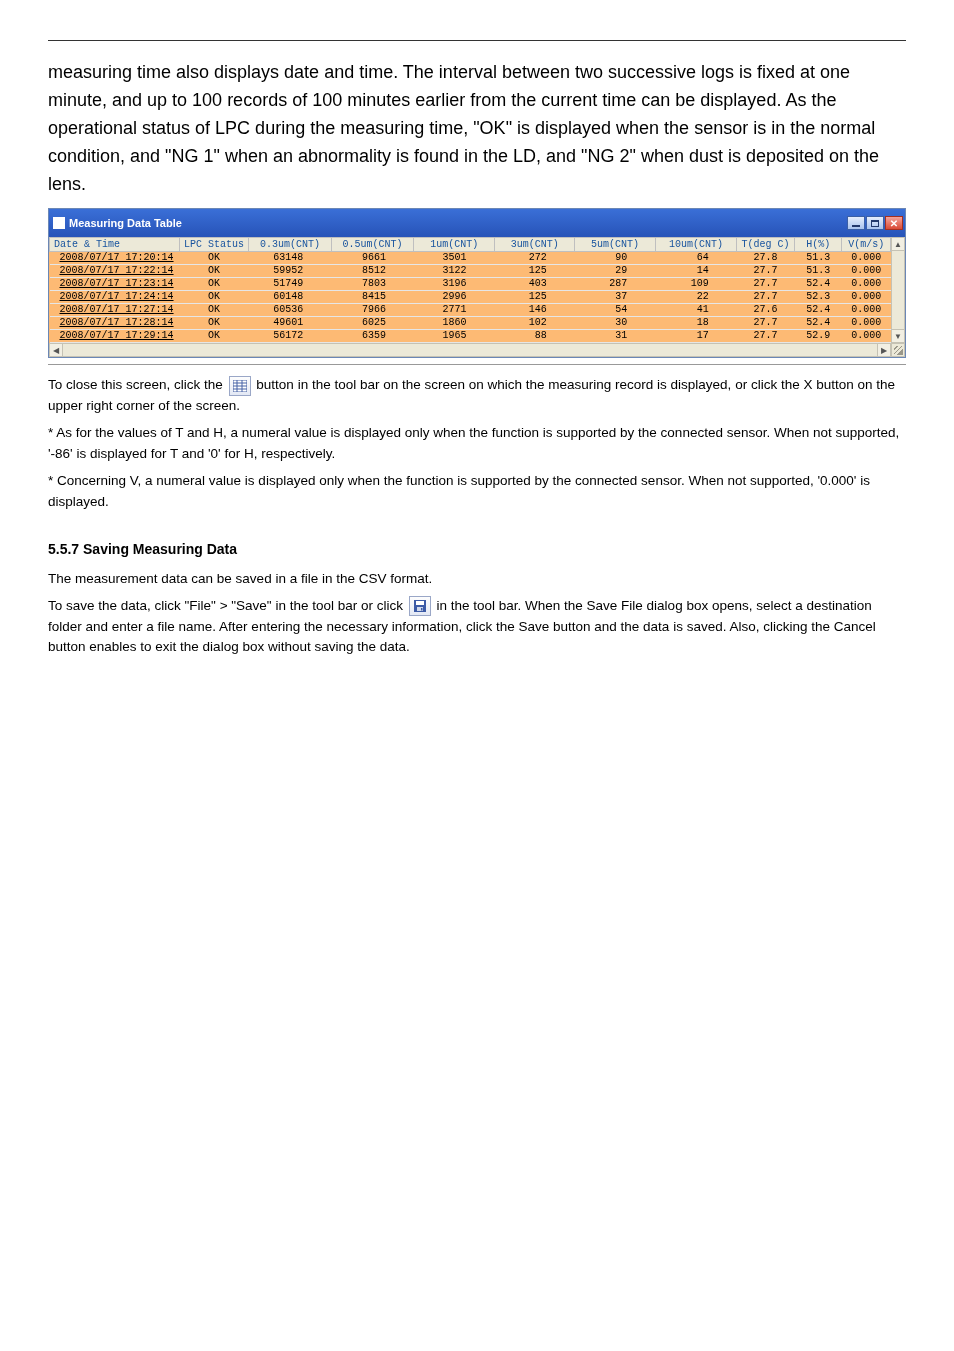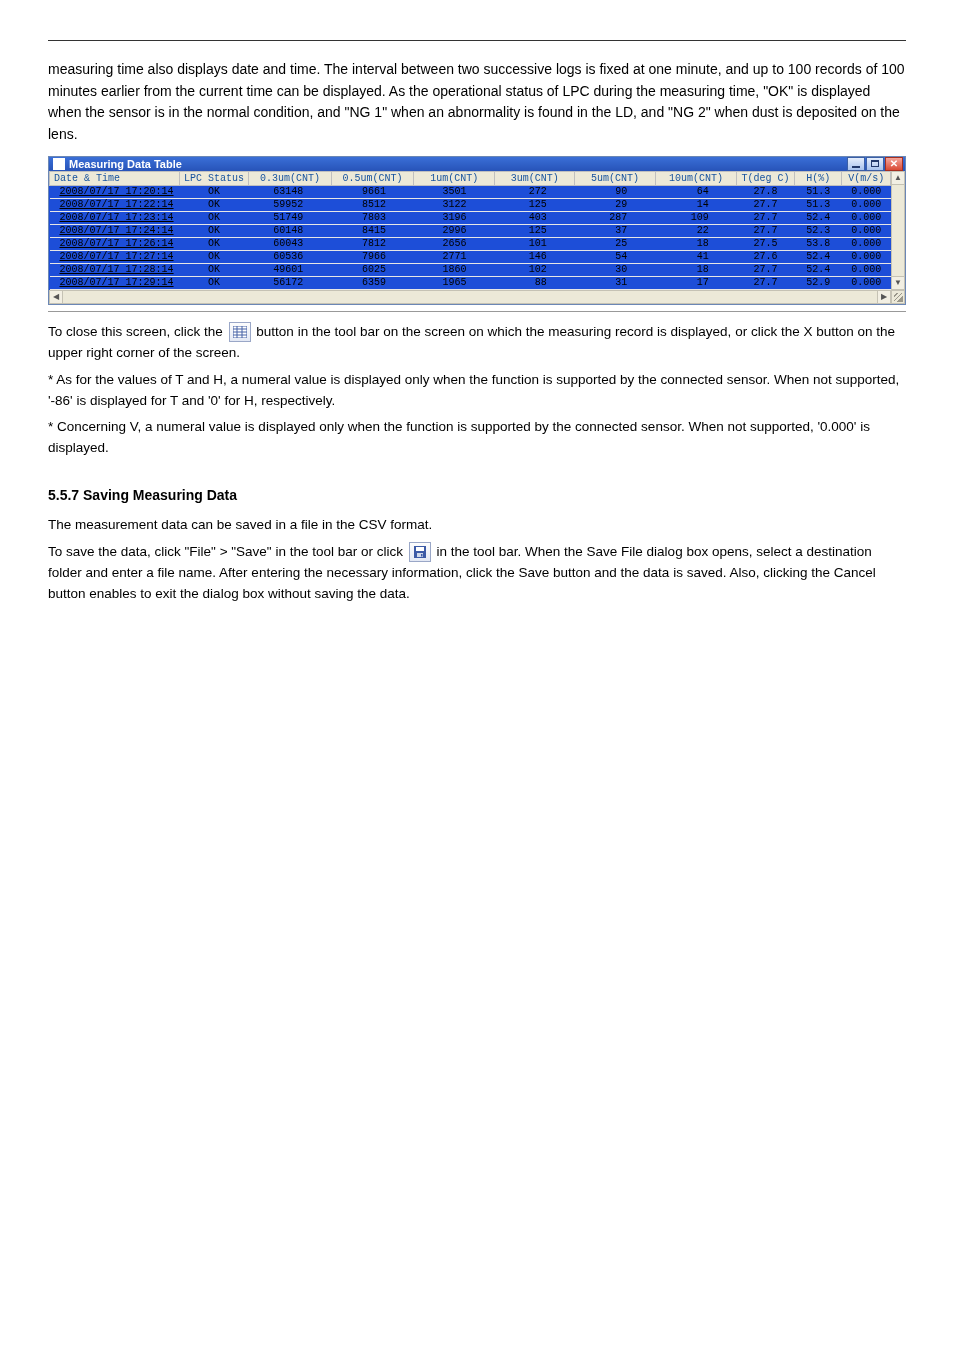--- a/index.html
+++ b/index.html
@@ -14,38 +14,38 @@
   }
   .page {
     padding: 40px 48px 0 48px;
   }
   .hr-top {
     border: none;
     border-top: 1px solid #333;
     margin-bottom: 18px;
   }
   .body-text {
-    font-size: 14px;
+    font-size: 18px;
     line-height: 1.55;
     margin-bottom: 10px;
   }
   .body-text.narrow { max-width: 860px; }
   .window {
     border: 1px solid #6b87b5;
     margin: 10px 0 6px 0;
     width: 100%;
     font-family: "MS Sans Serif", Tahoma, Arial, sans-serif;
     font-size: 10px;
   }
   .titlebar {
     display: flex;
     align-items: center;
     background: linear-gradient(to bottom, #3a6fd7, #2753b8);
     color: #fff;
-    height: 14px;
+    height: 28px;
     padding: 0 2px 0 4px;
     font-size: 11px;
     font-weight: bold;
   }
   .titlebar .app-icon {
     width: 12px; height: 12px;
     background: #fff;
     margin-right: 4px;
     display: inline-block;
   }
@@ -67,21 +67,21 @@
     width: 8px; height: 2px; background: #22386b; display: block; margin-top: 6px;
   }
   .winbtn.max span {
     width: 8px; height: 7px; border: 1px solid #22386b; display: block;
     border-top-width: 2px;
   }
   .winbtn.close span { font-family: Arial; font-size: 10px; }
 
   .table-wrap {
     position: relative;
-    background: #1d4ed8;
+    background: #fdba74;
     padding-bottom: 14px;
   }
   table.data {
     width: 100%;
     border-collapse: collapse;
     font-family: "Courier New", monospace;
     font-size: 10px;
     color: #000;
   }
   table.data th {
@@ -286,34 +286,20 @@
               <td class="num">2996</td>
               <td class="num">125</td>
               <td class="num">37</td>
               <td class="num">22</td>
               <td class="numc">27.7</td>
               <td class="numc">52.3</td>
               <td class="numc">0.000</td>
               <td></td>
             </tr>
             <tr>
-              <td class="dt">2008/07/17 17:26:14</td>
-              <td class="numc">OK</td>
-              <td class="num">60043</td>
-              <td class="num">7812</td>
-              <td class="num">2656</td>
-              <td class="num">101</td>
-              <td class="num">25</td>
-              <td class="num">18</td>
-              <td class="numc">27.5</td>
-              <td class="numc">53.8</td>
-              <td class="numc">0.000</td>
-              <td></td>
-            </tr>
-            <tr>
               <td class="dt">2008/07/17 17:27:14</td>
               <td class="numc">OK</td>
               <td class="num">60536</td>
               <td class="num">7966</td>
               <td class="num">2771</td>
               <td class="num">146</td>
               <td class="num">54</td>
               <td class="num">41</td>
               <td class="numc">27.6</td>
               <td class="numc">52.4</td>

